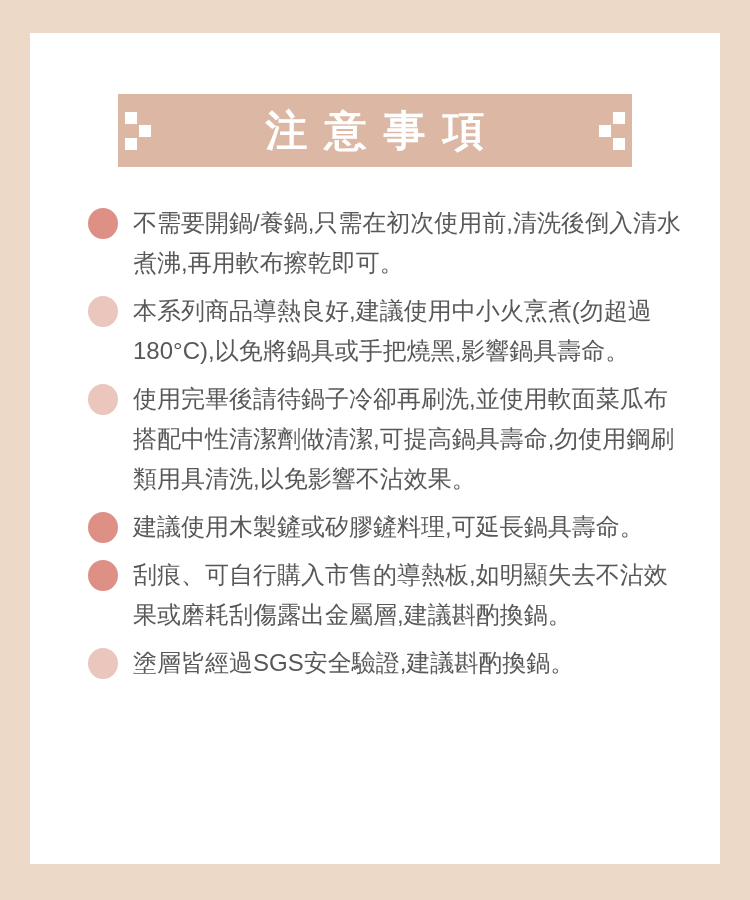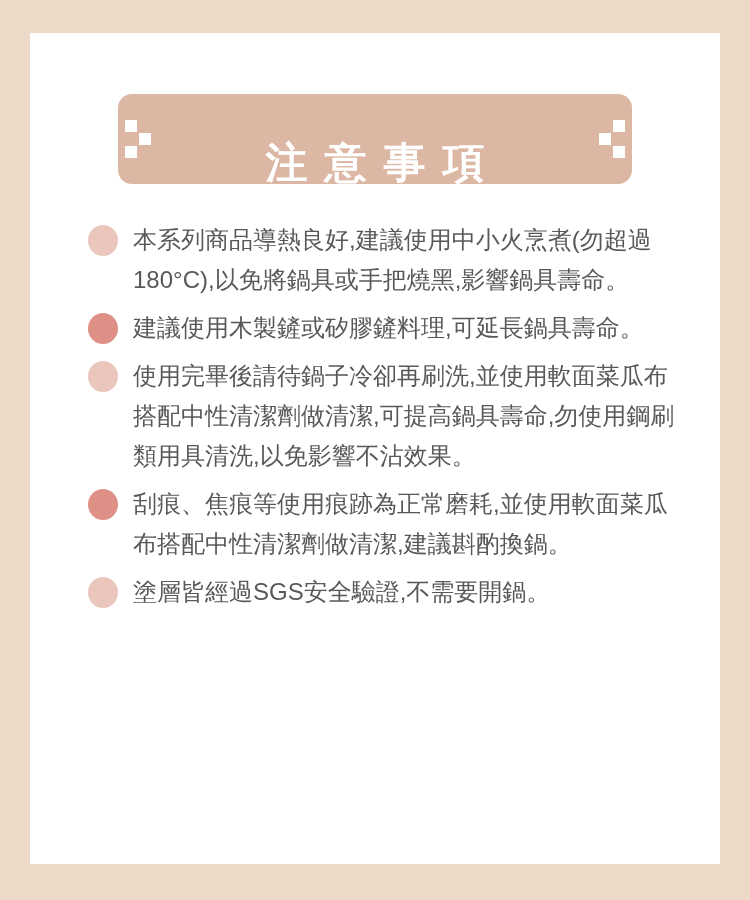--- a/index.html
+++ b/index.html
@@ -20,27 +20,26 @@
     top: 33px;
     width: 690px;
     height: 831px;
     background: var(--card-bg, #ffffff);
     overflow: hidden;
   }
 
   .banner {
     position: relative;
     width: 514px;
-    height: 90px;
+    height: 73px;
     margin: 61px auto 0 auto;
     background: var(--banner-bg, #dcb7a4);
     display: flex;
-    align-items: flex-end;
+    align-items: center;
     justify-content: center;
-    border-radius: 14px;
   }
 
   .banner-title {
     color: var(--title-color, #ffffff);
     font-family: "Liberation Serif", "DejaVu Serif", serif;
     font-size: 42px;
     font-weight: 700;
     letter-spacing: 17px;
     padding-left: 17px;
     white-space: nowrap;
@@ -112,43 +111,47 @@
       <h1 class="banner-title">注意事項</h1>
       <span class="deco deco-right">
         <span class="sq sq1"></span>
           <span class="sq sq2"></span>
           <span class="sq sq3"></span>
       </span>
     </div>
 
     <div class="notes">
 
+        <div class="note">
+          <span class="dot dot-dark"></span>
+          <p class="note-text">不需要開鍋/養鍋,只需在初次使用前,清洗後倒入清水煮沸,再用軟布擦乾即可。</p>
+        </div>
 
         <div class="note">
           <span class="dot dot-light"></span>
           <p class="note-text">本系列商品導熱良好,建議使用中小火烹煮(勿超過180°C),以免將鍋具或手把燒黑,影響鍋具壽命。</p>
         </div>
 
 
 
         <div class="note">
-          <span class="dot dot-dark"></span>
-          <p class="note-text">建議使用木製鏟或矽膠鏟料理,可延長鍋具壽命。</p>
-        </div>
-
-        <div class="note">
           <span class="dot dot-light"></span>
           <p class="note-text">使用完畢後請待鍋子冷卻再刷洗,並使用軟面菜瓜布搭配中性清潔劑做清潔,可提高鍋具壽命,勿使用鋼刷類用具清洗,以免影響不沾效果。</p>
         </div>
 
         <div class="note">
           <span class="dot dot-dark"></span>
-          <p class="note-text">刮痕、焦痕等使用痕跡為正常磨耗,並使用軟面菜瓜布搭配中性清潔劑做清潔,建議斟酌換鍋。</p>
+          <p class="note-text">建議使用木製鏟或矽膠鏟料理,可延長鍋具壽命。</p>
+        </div>
+
+        <div class="note">
+          <span class="dot dot-dark"></span>
+          <p class="note-text">刮痕、可自行購入市售的導熱板,如明顯失去不沾效果或磨耗刮傷露出金屬層,建議斟酌換鍋。</p>
         </div>
 
         <div class="note">
           <span class="dot dot-light"></span>
-          <p class="note-text">塗層皆經過SGS安全驗證,不需要開鍋。</p>
+          <p class="note-text">塗層皆經過SGS安全驗證,建議斟酌換鍋。</p>
         </div>
       </div>
 
   </div>
 </div>
 
 </body></html>

